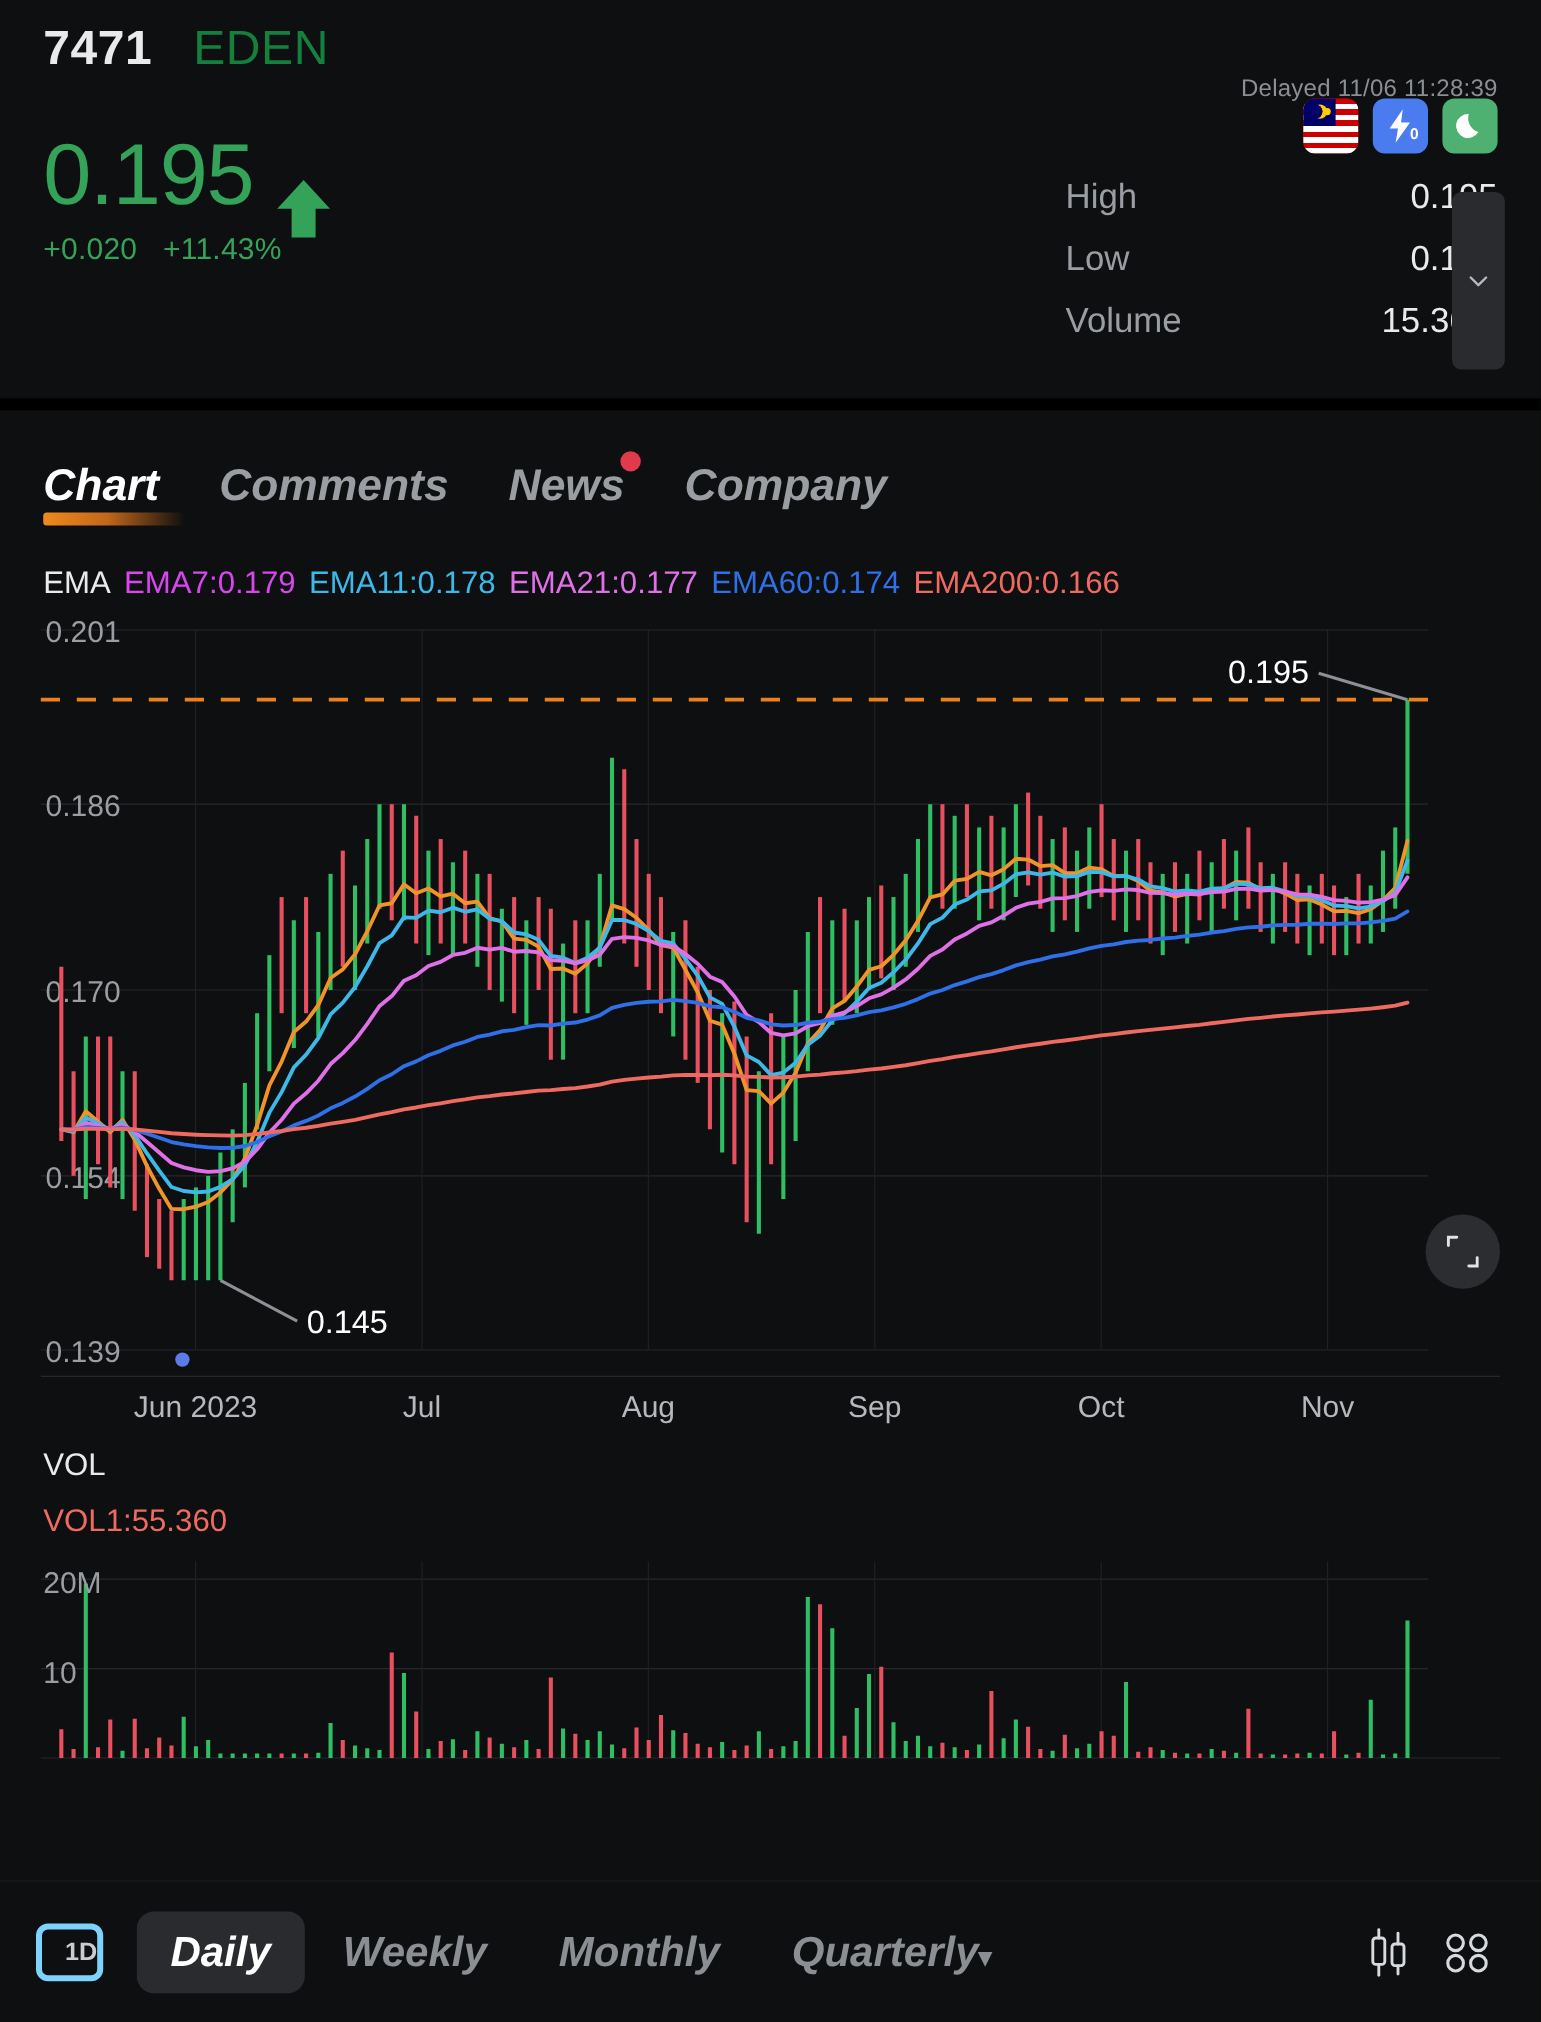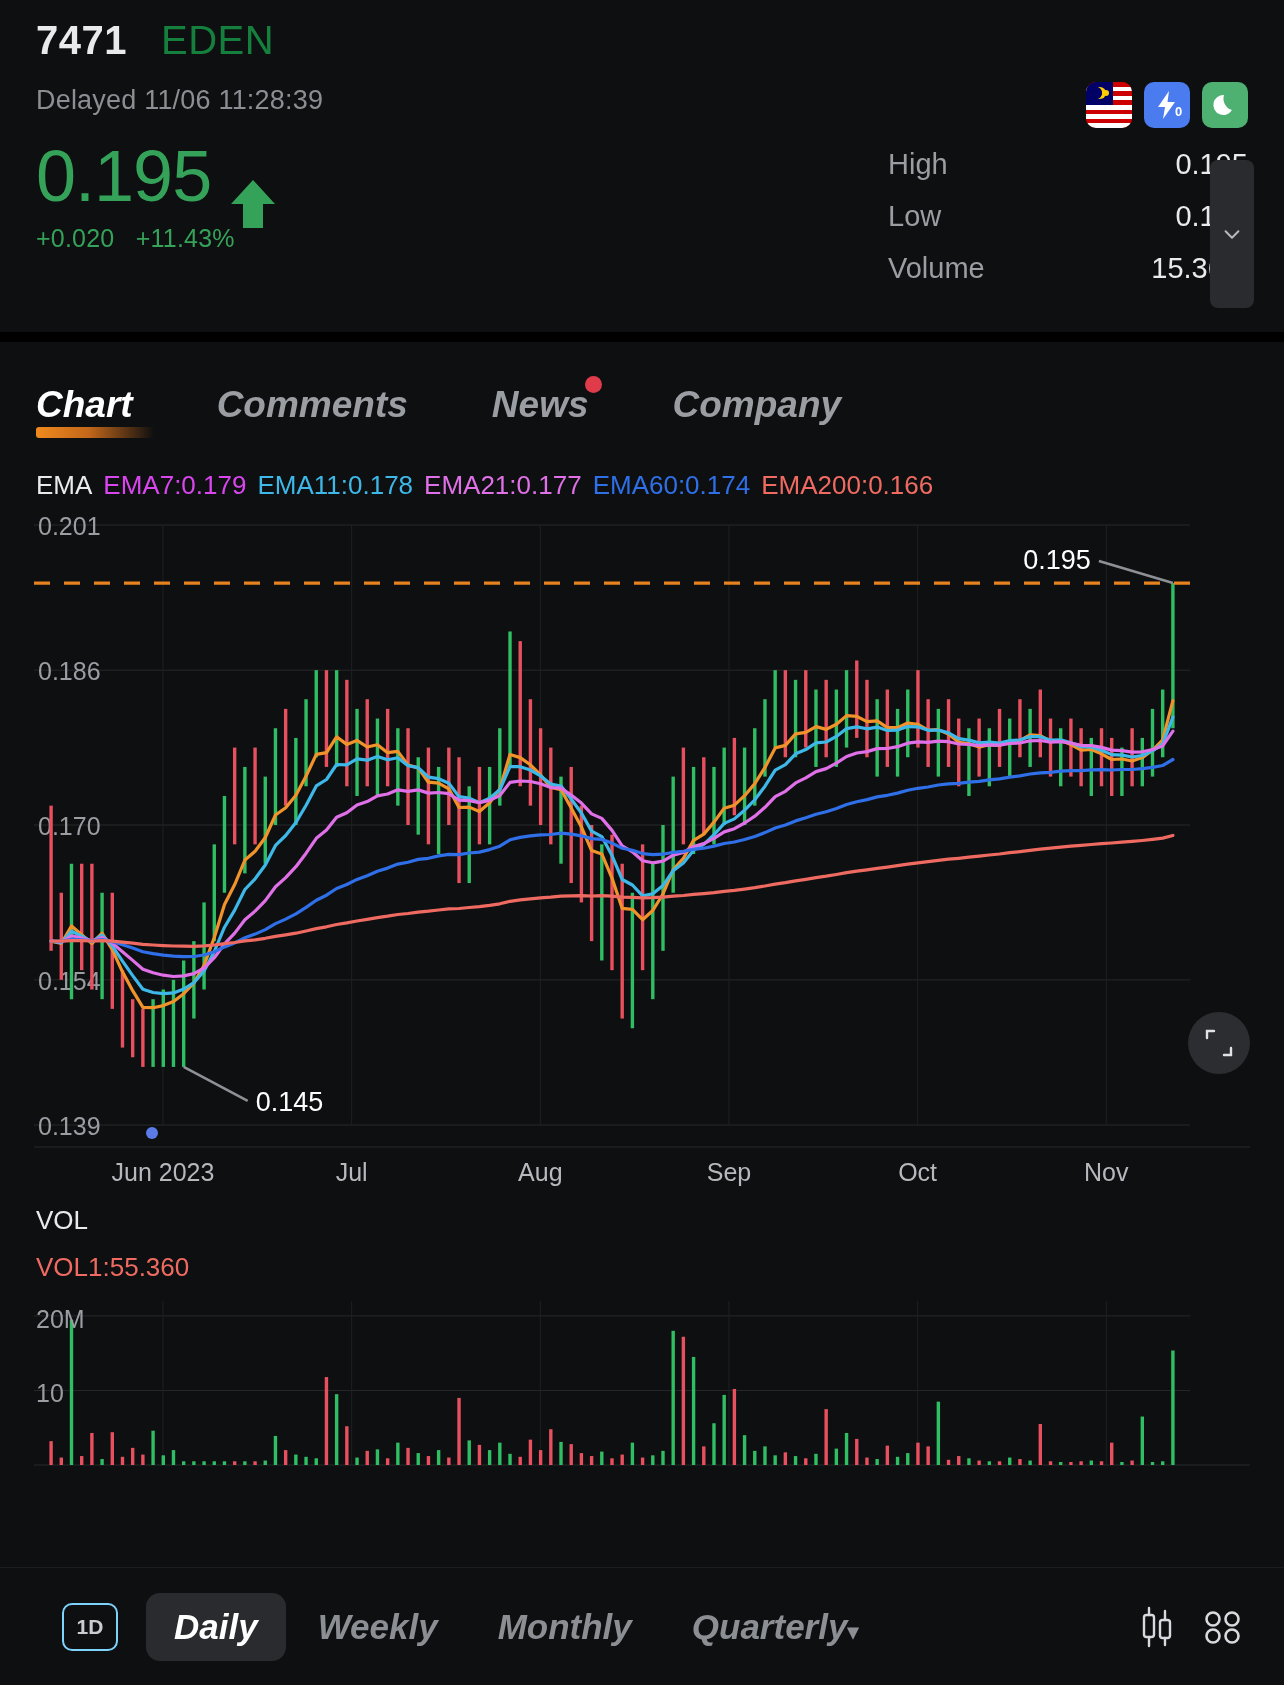--- a/index.html
+++ b/index.html
@@ -9,21 +9,21 @@
     font-family: "Liberation Sans", sans-serif;
     overflow: hidden;
     -webkit-font-smoothing: antialiased;
   }
 
   
   .header { position: relative; padding: 18px 36px 0 36px; height: 332px; background:#0e0f10; }
   .sym-row { display: flex; align-items: flex-end; gap: 34px; }
   .sym-code { font-size: 40px; font-weight: 700; color: #e9eaec; letter-spacing: .5px; }
   .sym-name { font-size: 40px; font-weight: 400; color: #15803d; letter-spacing: .5px; }
-  .delay { margin-top: 22px; font-size: 27px; color: #8b8e93; letter-spacing: .2px; }
+  .delay { font-size: 20px; color: #8b8e93; letter-spacing: .2px; text-align: right; }
 
   .price-block { margin-top: 26px; }
   .price-main { display: flex; align-items: center; gap: 14px; }
   .price-val { font-size: 72px; font-weight: 400; color: #35a25a; line-height: .95; letter-spacing: -1px;}
   .arrow-up {
     width: 0; height: 0; position: relative; top: 2px;
     margin-left: 4px;
   }
   .arrow-svg { display:block; }
   .price-delta { margin-top: 14px; font-size: 25px; color: #35a25a; letter-spacing: .2px; }
@@ -47,21 +47,21 @@
   .flag-canton { position:absolute; left:0; top:0; width:27px; height:23px; background:#010066; }
   .flag-moon { position:absolute; left:4px; top:5px; width:12px; height:12px; border-radius:50%; box-shadow: 4px 0 0 0 #ffcc00; background:transparent; overflow:hidden;}
   .flag-moon:after{content:"";position:absolute;left:3px;top:0;width:12px;height:12px;border-radius:50%;background:#010066;}
   .flag-star { position:absolute; left:17px; top:8px; width:6px; height:6px; background:#ffcc00; border-radius:50%;}
   .badge-bolt { background: #4a7cf0; display:flex; align-items:center; justify-content:center; }
   .badge-moon { background: #4eb071; display:flex; align-items:center; justify-content:center; }
 
   .hdr-divider { position:absolute; left:0; right:0; top:332px; height: 10px; background:#000; }
 
   
-  .tabs { display: flex; align-items: flex-end; gap: 84px; padding: 52px 36px 0 36px; }
+  .tabs { display: flex; align-items: flex-end; gap: 50px; padding: 52px 36px 0 36px; }
   .tab { position: relative; font-size: 37px; color: #9a9da2; font-style: italic; font-weight: 600; padding-bottom: 14px; }
   .tab.active { color: #fff; }
   .tab.active::after {
     content:""; position:absolute; left:0; bottom: 2px; width: 118px; height: 11px; border-radius: 3px;
     background: linear-gradient(90deg, #f08a1e 0%, #c2671a 45%, rgba(60,35,12,0) 100%);
   }
   .dot-badge { position:absolute; right:-14px; top:-8px; width:17px; height:17px; border-radius:50%; background:#e03b4a; }
 
   
   .ema-legend { padding: 30px 36px 6px 36px; display:flex; gap: 11px; font-size: 26px; white-space: nowrap;}
@@ -86,23 +86,23 @@
   .vol-legend .lbl { color: #e9eaec; }
   .vol-wrap { position: relative; height: 200px; }
 
   
   .bottom-bar {
     position:absolute; left:0; right:0; bottom:0; height: 118px;
     display:flex; align-items:center; padding: 0 30px; gap: 4px;
     background:#0e0f10; border-top: 1px solid #1c1d1f;
   }
   .tf-1d {
-    width: 56px; height: 48px; border:2px solid #7dd3fc; border-radius: 10px;
-    display:flex; align-items:center; justify-content:center;
-    font-size: 21px; color:#c9ccd1; font-weight:600; margin-right: 24px; margin-left: 32px;
+    width: 56px; height: 48px; border:5px solid #7dd3fc; border-radius: 10px;
+    display:flex; align-items:center; justify-content:flex-end;
+    font-size: 21px; color:#c9ccd1; font-weight:600; margin-right: 24px;
   }
   .tf {
     font-size: 35px; color:#8b8e93; font-style: italic; font-weight:700;
     padding: 14px 28px; border-radius: 14px; white-space: nowrap;
   }
   .tf.active { color:#fff; background:#2a2b2e; }
   .tf-caret { font-size: 22px; font-style: normal; }
   .spacer { flex: 1; }
   .icon-btn { width: 62px; height: 62px; display:flex; align-items:center; justify-content:center; }
 </style>

